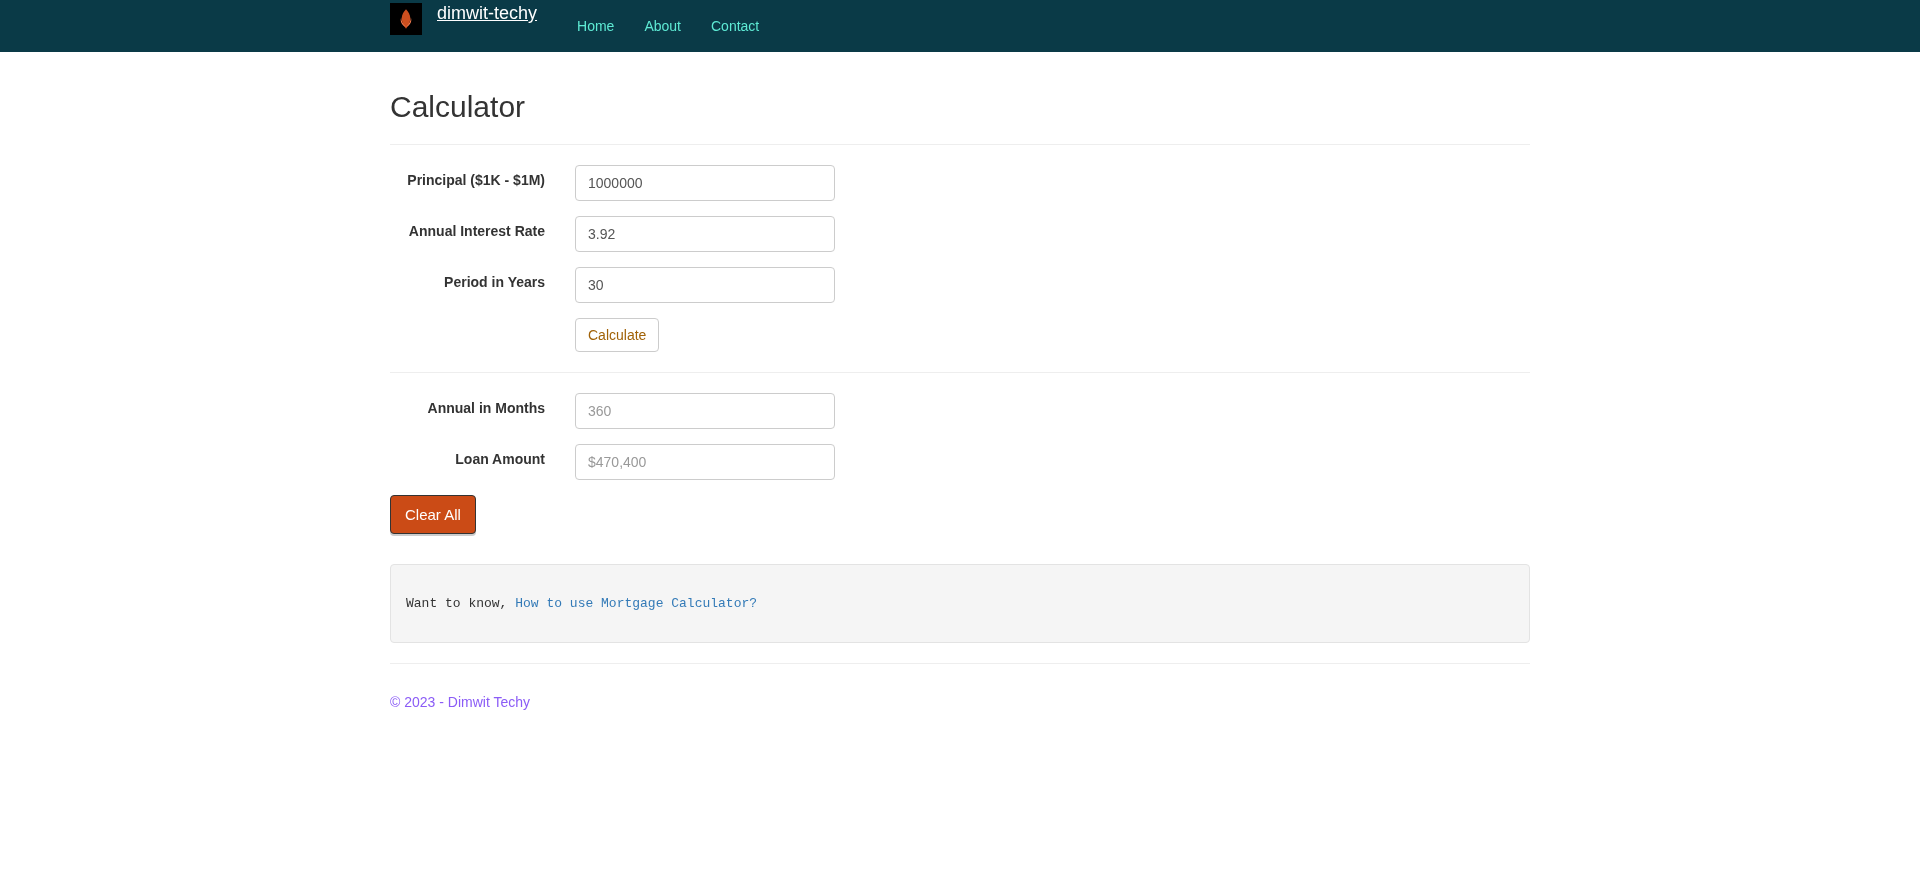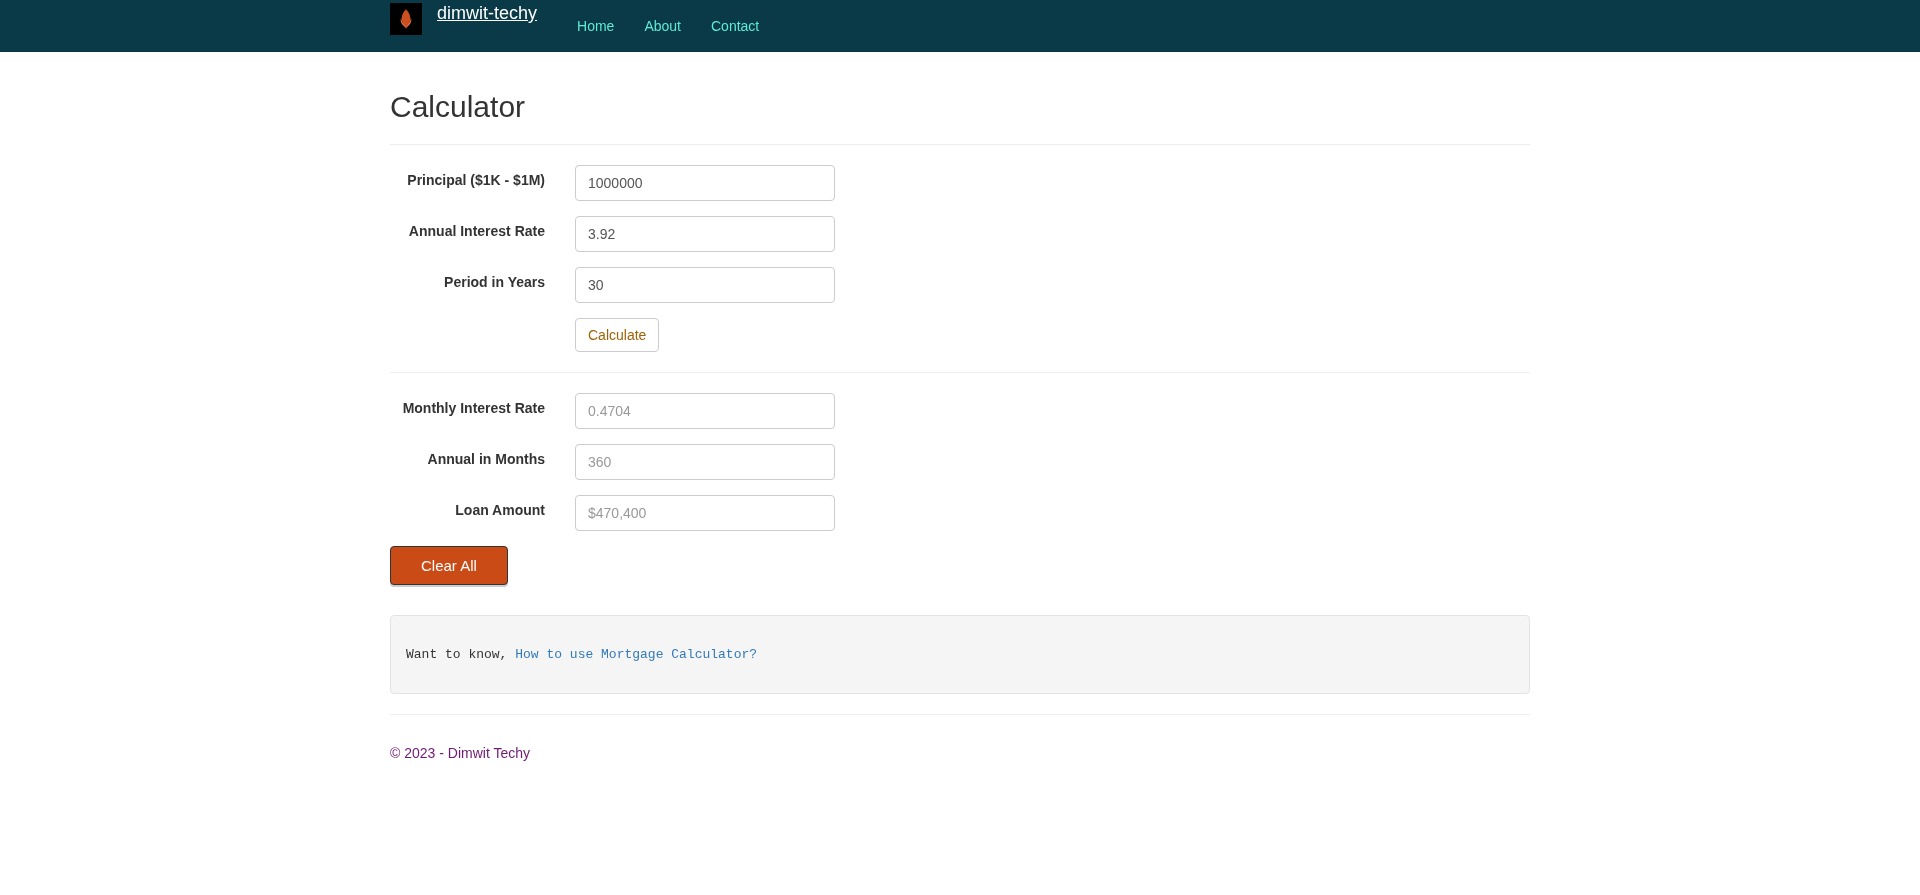--- a/index.html
+++ b/index.html
@@ -137,21 +137,21 @@
     }
     .btn-default {
       color: #a16207;
       background-color: #fff;
       border-color: #ccc;
     }
     .btn-clear {
       color: #fff;
       background-color: #CB4B16;
       border: 1px solid #333;
-      padding: 8px 30px;
+      padding: 8px 14px;
       font-size: 15px;
       border-radius: 4px;
       box-shadow: 0 2px 0 rgba(0,0,0,0.2);
     }
     .offset-col {
       margin-left: 185px;
     }
     .clear-row {
       margin-top: 10px;
       margin-bottom: 30px;
@@ -166,21 +166,21 @@
       font-family: Menlo, Monaco, Consolas, "Courier New", monospace;
       font-size: 13px;
       color: #333;
     }
     .well a {
       color: #337ab7;
       text-decoration: none;
     }
     footer {
       padding: 10px 0 30px 0;
-      color: #701a75;
+      color: #8b5cf6;
       font-size: 14px;
     }
   </style>
 </head>
 <body>
 
 <nav class="navbar">
   <div class="navbar-container">
     <div class="navbar-brand-logo">
       <svg viewBox="0 0 32 32">
@@ -227,26 +227,20 @@
     </div>
 
     <div class="form-group">
       <div class="offset-col">
         <button type="button" class="btn btn-default">Calculate</button>
       </div>
     </div>
 
     <hr>
 
-    <div class="form-group">
-      <label class="control-label">Monthly Interest Rate</label>
-      <div class="input-col">
-        <input type="text" class="form-control" readonly="" value="0.4704" style="">
-      </div>
-    </div>
 
     <div class="form-group">
       <label class="control-label">Annual in Months</label>
       <div class="input-col">
         <input type="text" class="form-control" readonly="" value="360" style="">
       </div>
     </div>
 
     <div class="form-group">
       <label class="control-label">Loan Amount</label>

